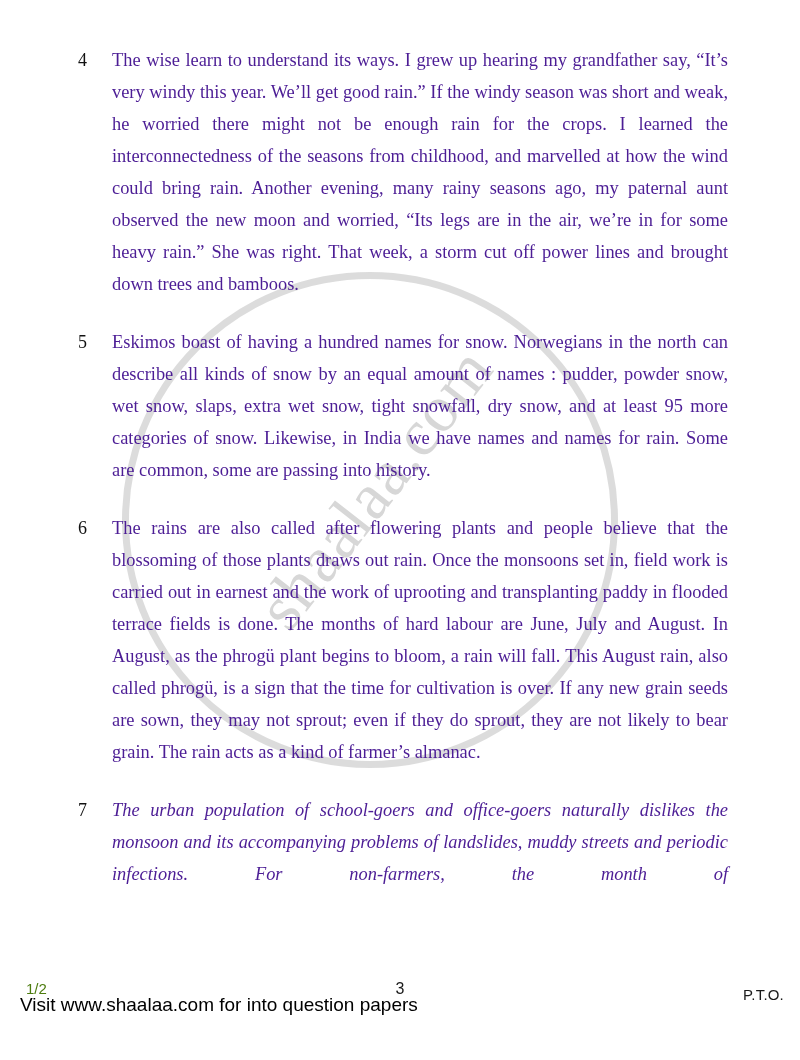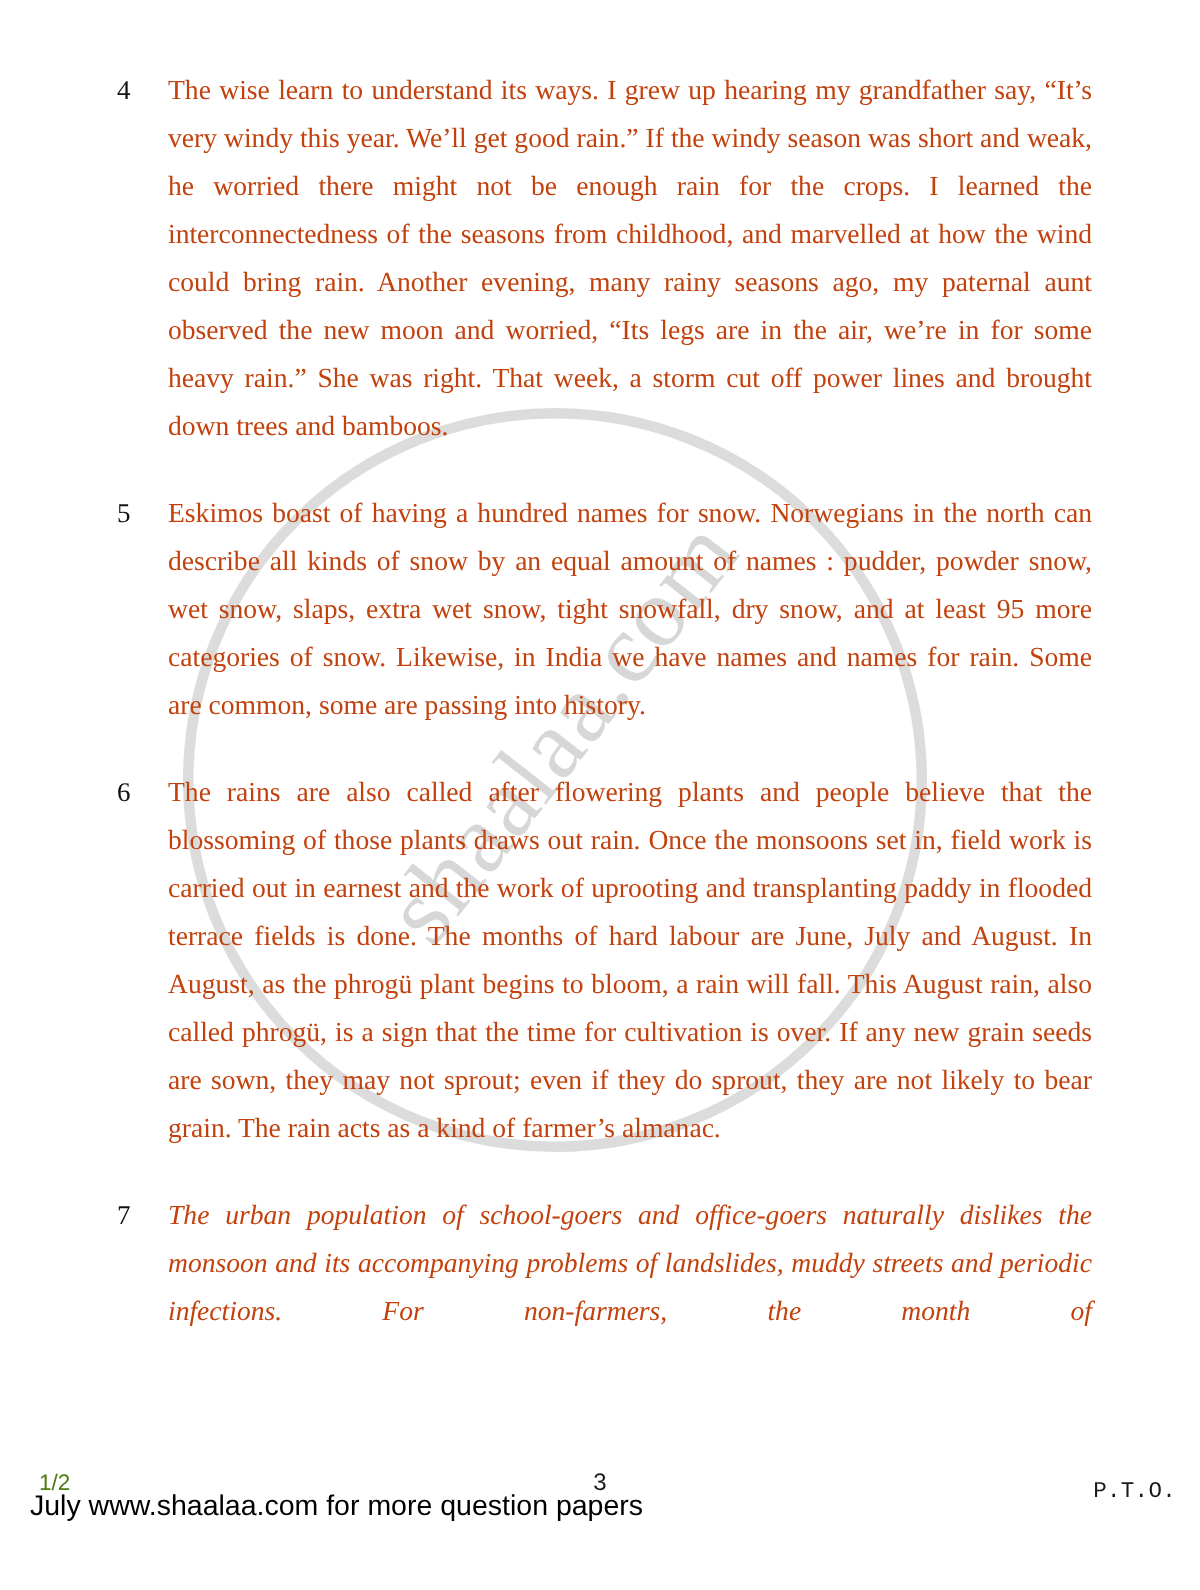--- a/index.html
+++ b/index.html
@@ -84,21 +84,21 @@
     font-size: 18px;
     line-height: 32px;
     color: #111;
   }
 
   .para-body {
     font-size: 18.4px;
     line-height: 32px;
     text-align: justify;
     text-justify: inter-word;
-    color: #c2410c;
+    color: #4c1d95;
     hyphens: none;
   }
   
   .para-body.justify-last {
     text-align-last: justify;
     font-style: italic;
   }
 
   
   #footer {
@@ -124,21 +124,21 @@
     width: 800px;
     text-align: center;
     font-family: "Liberation Sans", "DejaVu Sans", sans-serif;
     font-size: 16px;
     color: #1a1a1a;
   }
   #footer-pto {
     position: absolute;
     right: 16px;
     top: 6px;
-    font-family: Liberation Mono, monospace;
+    font-family: Liberation Sans, sans-serif;
     font-size: 15px;
     letter-spacing: .2px;
     color: #1a1a1a;
   }
   #footer-banner {
     position: absolute;
     left: 20px;
     top: 14px;
     font-family: "Liberation Sans", "DejaVu Sans", sans-serif;
     font-size: 19px;
@@ -178,14 +178,14 @@
       <div class="para-body justify-last">The urban population of school-goers and office-goers naturally dislikes the monsoon and its accompanying problems of landslides, muddy streets and periodic infections. For non-farmers, the month of</div>
     </div>
 
   </div>
 </div>
 
 <div id="footer">
   <div id="footer-sheet-label">1/2</div>
   <div id="footer-page-number">3</div>
   <div id="footer-pto">P.T.O.</div>
-  <div id="footer-banner">July www.shaalaa.com for more question papers</div>
+  <div id="footer-banner">Visit www.shaalaa.com for into question papers</div>
 </div>
 
 </body></html>

